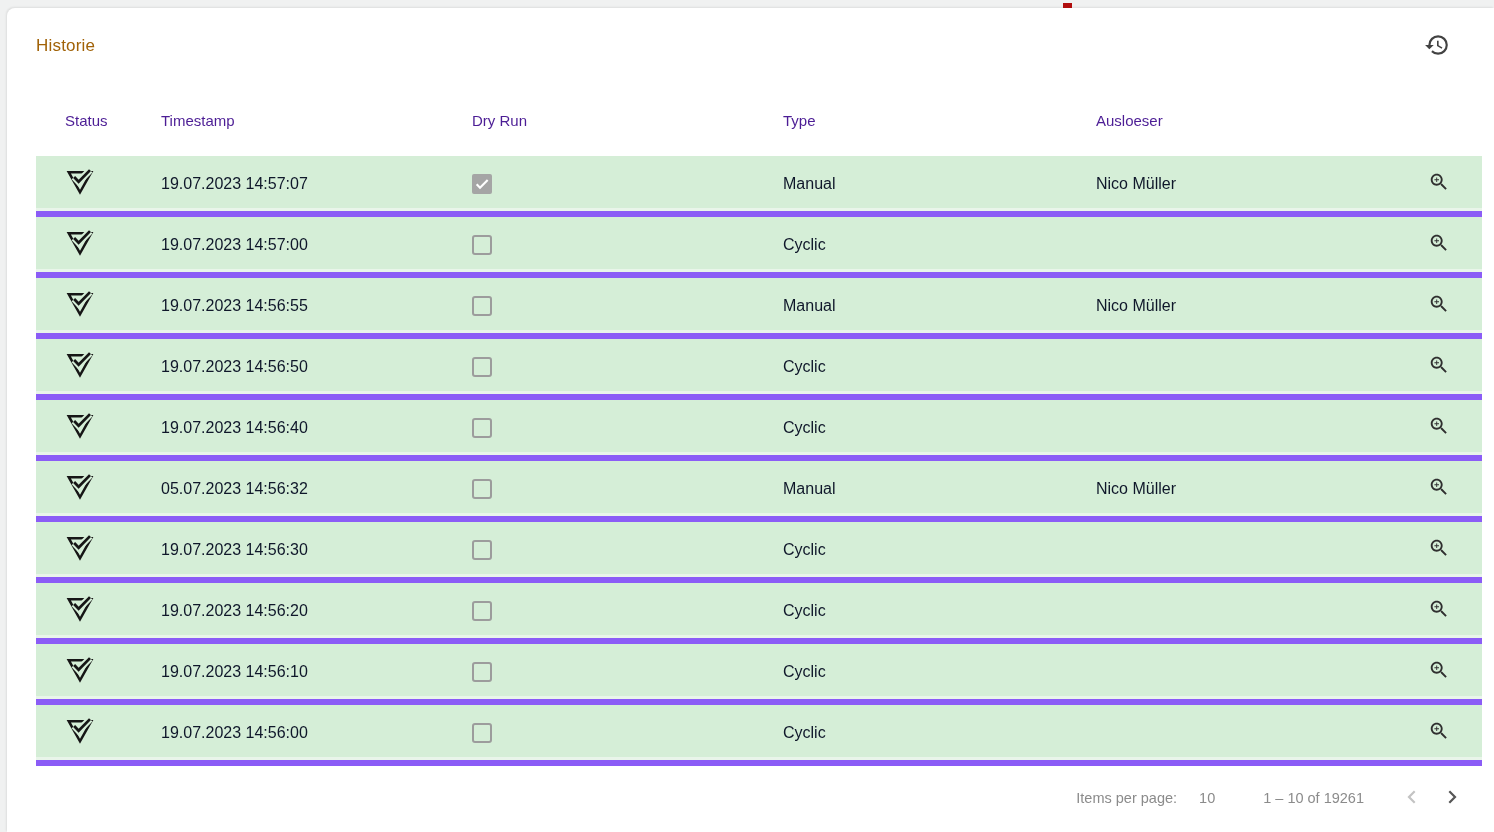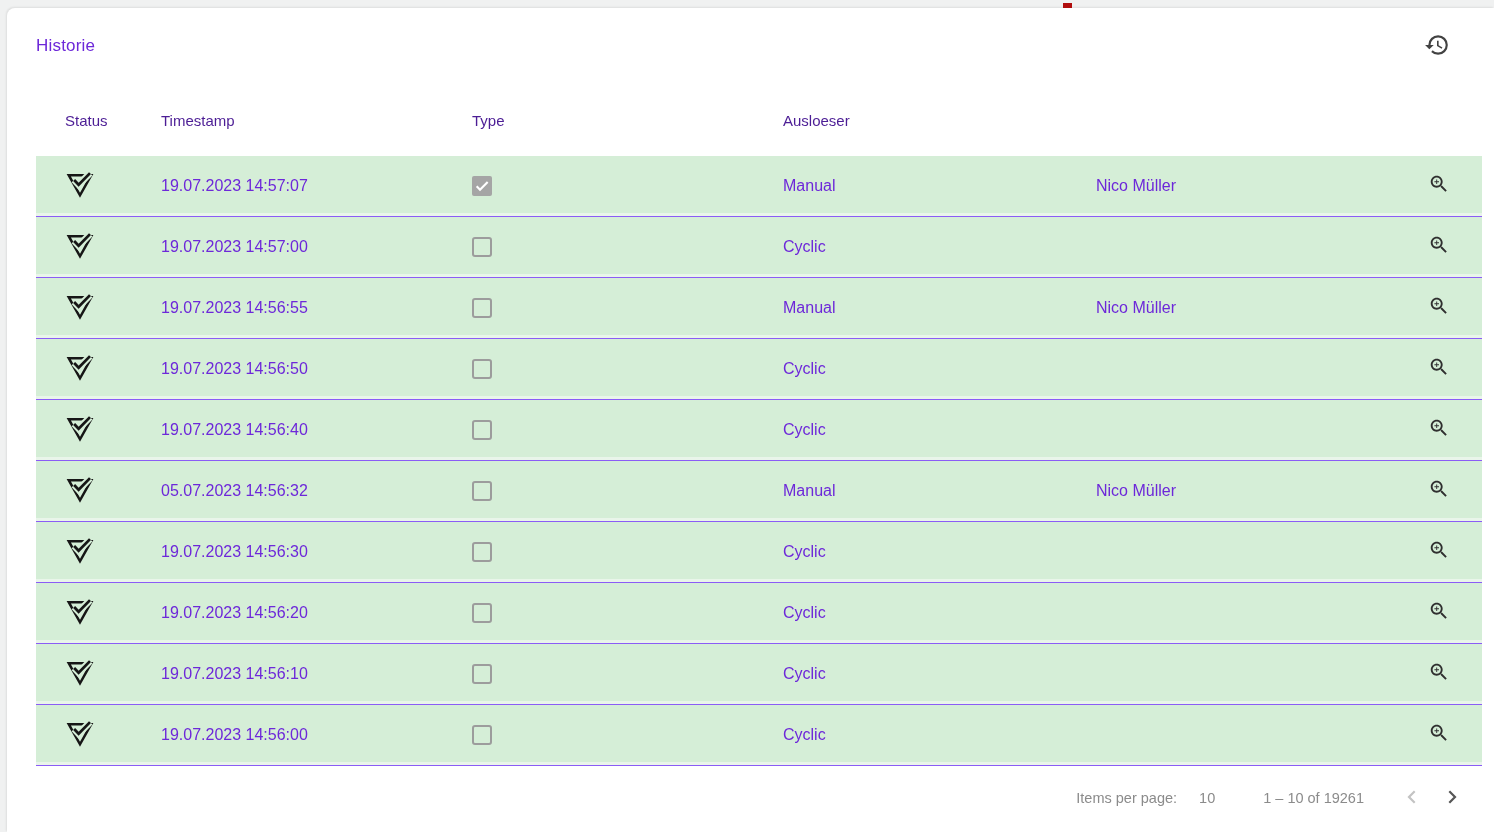--- a/index.html
+++ b/index.html
@@ -26,21 +26,21 @@
   }
   .card-header {
     height: 76px;
     display: flex;
     align-items: center;
     justify-content: space-between;
     padding: 0 37px 0 29px;
   }
   .card-title {
     font-size: 17px;
-    color: #6d28d9;
+    color: #a16207;
     letter-spacing: 0.2px;
   }
   .icon-button {
     width: 40px; height: 40px;
     border: none; background: transparent;
     display: flex; align-items: center; justify-content: center;
     cursor: pointer; border-radius: 50%;
   }
   .table {
     margin: 0 12px 0 29px;
@@ -52,24 +52,24 @@
   }
   .col-headers {
     height: 72px;
     color: #4c1d95;
     font-size: 15px;
   }
   .cell-pad { padding-left: 29px; }
   .row {
     height: 61px;
     background: #d5eed7;
-    border-bottom: 1px solid #8b5cf6;
+    border-bottom: 6px solid #8b5cf6;
     box-shadow: inset 0 -3px 0 #e9f5ea;
     font-size: 16px;
-    color: #6d28d9;
+    color: #0f172a;
   }
   .status-cell { display: flex; align-items: center; }
   .cb {
     width: 20px; height: 20px;
     border-radius: 3px;
     border: 2px solid #9c9c9c;
     background: transparent;
     display: flex; align-items: center; justify-content: center;
     cursor: pointer;
   }
@@ -118,20 +118,21 @@
           <path fill="#424242" d="M13 3a9 9 0 0 0-9 9H1l3.89 3.89.07.14L9 12H6a7 7 0 1 1 7 7c-1.93 0-3.68-.79-4.94-2.06l-1.42 1.42A8.954 8.954 0 0 0 13 21a9 9 0 0 0 0-18zm-1 5v5l4.28 2.54.72-1.21-3.5-2.08V8H12z"></path>
         </svg>
       </span>
     </button>
   </div>
 
   <div class="table">
     <div class="grid-row col-headers">
       <div class="cell-pad">Status</div>
       <div>Timestamp</div>
+      <div>Dry Run</div>
       <div>Type</div>
       <div>Ausloeser</div>
       <div></div>
     </div>
     <div id="rows-container">
   <div class="grid-row row">
     <div class="status-cell cell-pad">
       <span>
         <svg viewBox="0 0 24 24" width="30" height="31">
           <path d="M3 4.5h18L12 20.6z" fill="none" stroke="#161616" stroke-width="2"></path>

